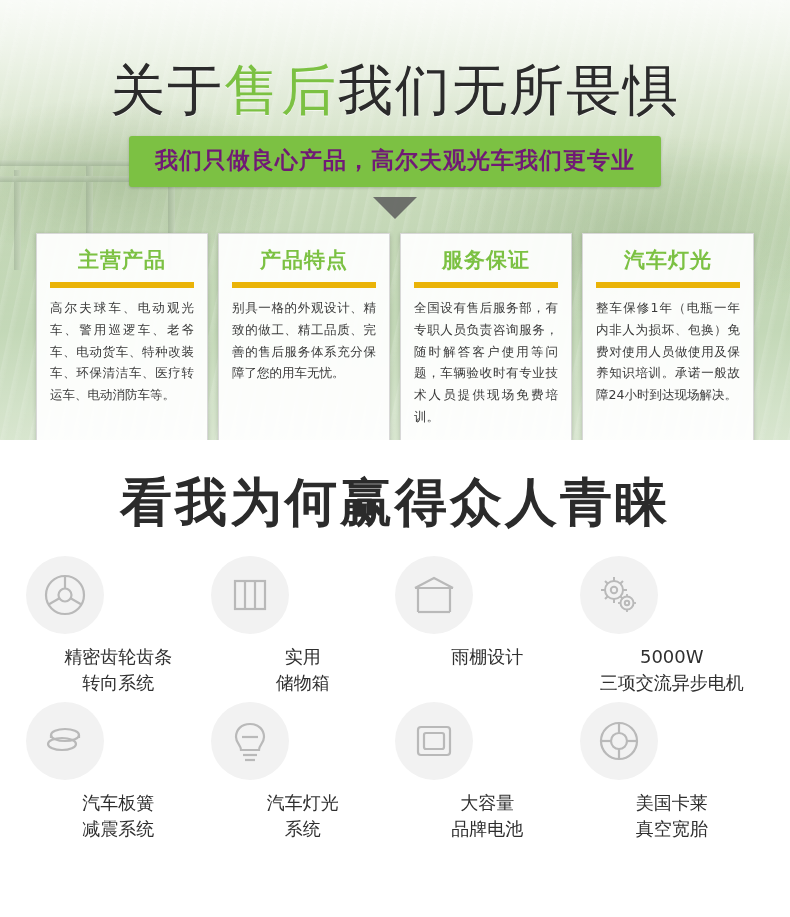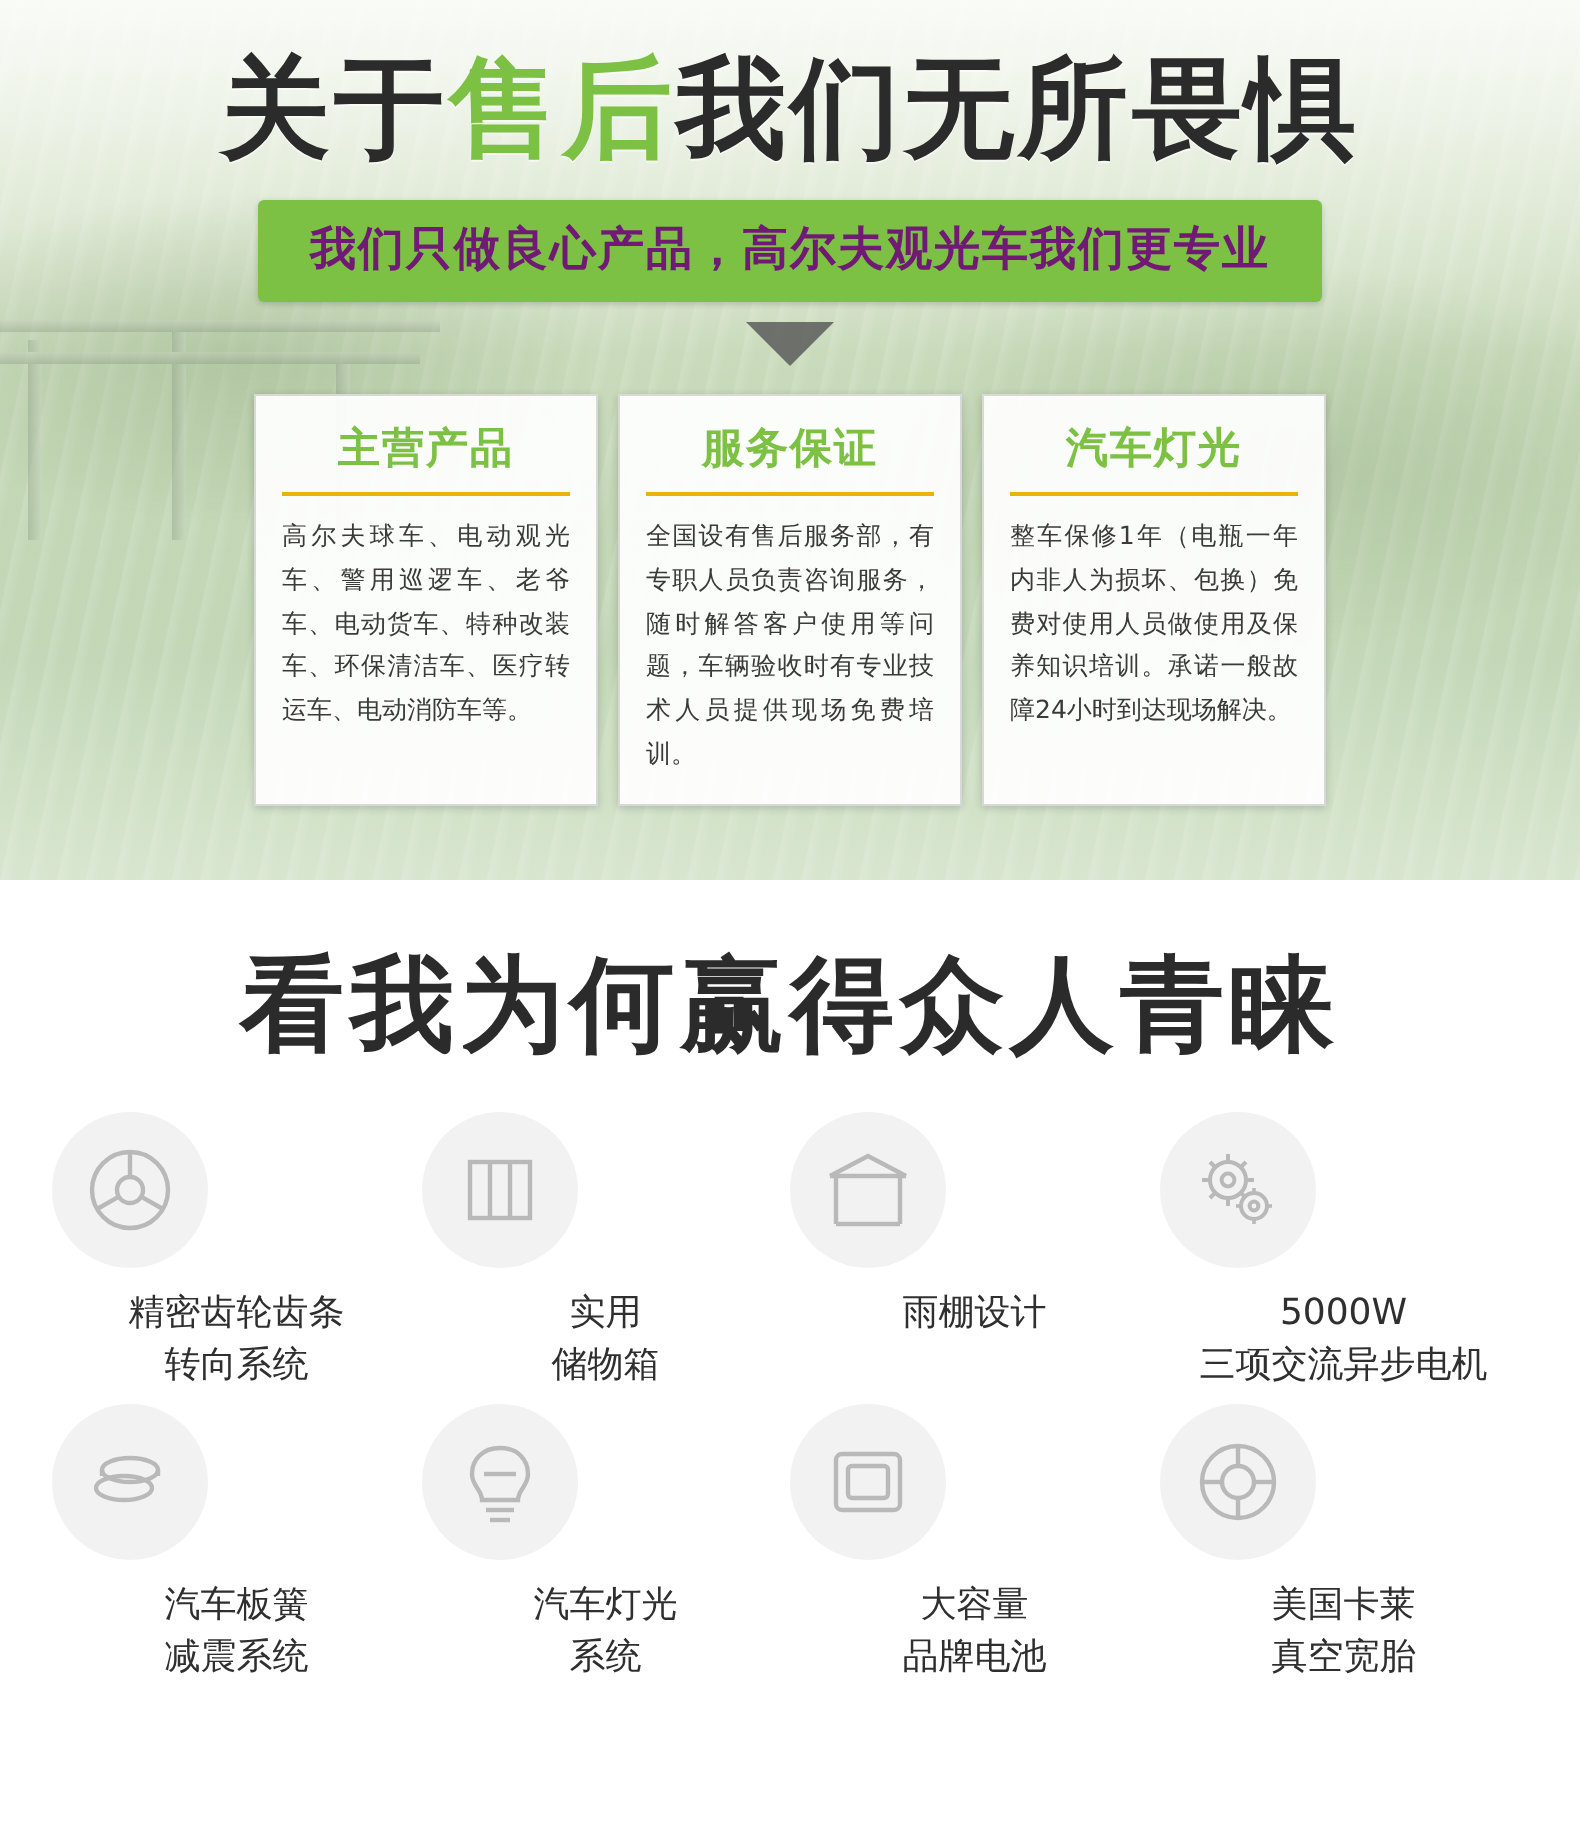--- a/index.html
+++ b/index.html
@@ -70,25 +70,26 @@
     position: relative;
     z-index: 3;
   }
 
   
   .headline {
     text-align: center;
     padding-top: 26px;
     font-size: 55px;
     line-height: 1.05;
-    font-weight: bold;
+    font-weight: normal;
     letter-spacing: 2px;
     color: #2b2b2b;
     font-family: "DejaVu Sans", "Liberation Sans", sans-serif;
     text-shadow: 0 1px 0 rgba(255,255,255,0.6);
+    margin-top: 36px;
   }
   .headline .hl-green {
     color: #7cc143;
   }
 
   .subbar-wrap {
     display: flex;
     justify-content: center;
     margin-top: 16px;
   }
@@ -131,21 +132,21 @@
     padding: 12px 13px 14px 13px;
     box-sizing: border-box;
   }
   .card-title {
     color: #7cc143;
     font-size: 21px;
     font-weight: bold;
     letter-spacing: 1px;
     text-align: center;
     padding-bottom: 8px;
-    border-bottom: 2px solid #eab308;
+    border-bottom: 6px solid #eab308;
     font-family: "DejaVu Sans", "Liberation Sans", sans-serif;
   }
   .card-body {
     margin-top: 9px;
     font-size: 12.5px;
     line-height: 1.75;
     color: #3a3a3a;
     text-align: justify;
     font-family: "DejaVu Sans", "Liberation Sans", sans-serif;
   }
@@ -223,20 +224,24 @@
       <div class="subbar-wrap">
         <div class="subbar">我们只做良心产品，高尔夫观光车我们更专业</div>
       </div>
 
       <div class="arrow-down"></div>
 
       <div class="cards">
         <div class="card">
           <div class="card-title">主营产品</div>
           <div class="card-body">高尔夫球车、电动观光车、警用巡逻车、老爷车、电动货车、特种改装车、环保清洁车、医疗转运车、电动消防车等。</div>
+        </div>
+        <div class="card">
+          <div class="card-title">产品特点</div>
+          <div class="card-body">别具一格的外观设计、精致的做工、精工品质、完善的售后服务体系充分保障了您的用车无忧。</div>
         </div>
         <div class="card">
           <div class="card-title">服务保证</div>
           <div class="card-body">全国设有售后服务部，有专职人员负责咨询服务，随时解答客户使用等问题，车辆验收时有专业技术人员提供现场免费培训。</div>
         </div>
         <div class="card">
           <div class="card-title">汽车灯光</div>
           <div class="card-body">整车保修1年（电瓶一年内非人为损坏、包换）免费对使用人员做使用及保养知识培训。承诺一般故障24小时到达现场解决。</div>
         </div>
       </div>

